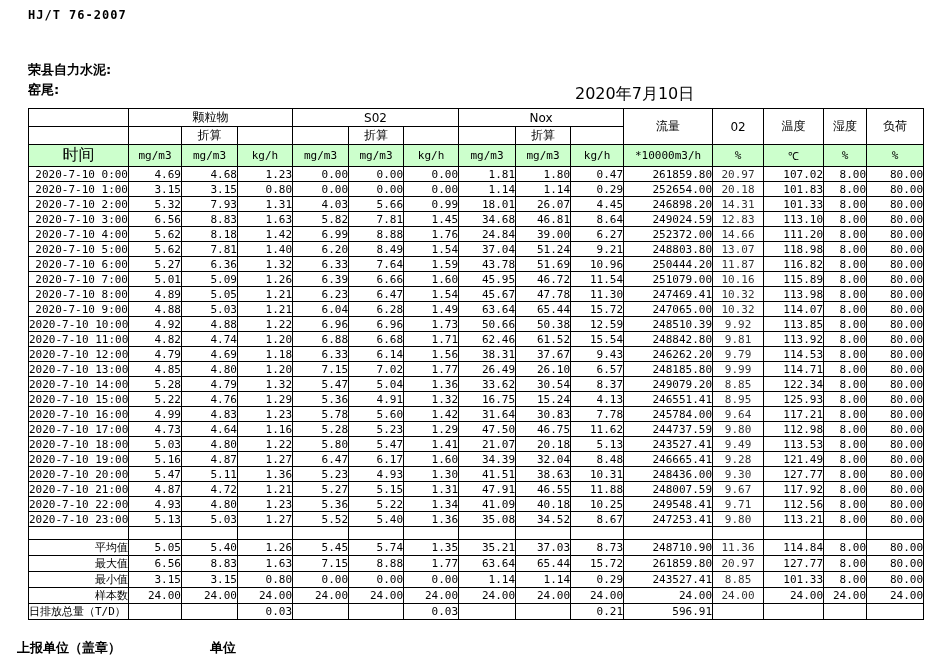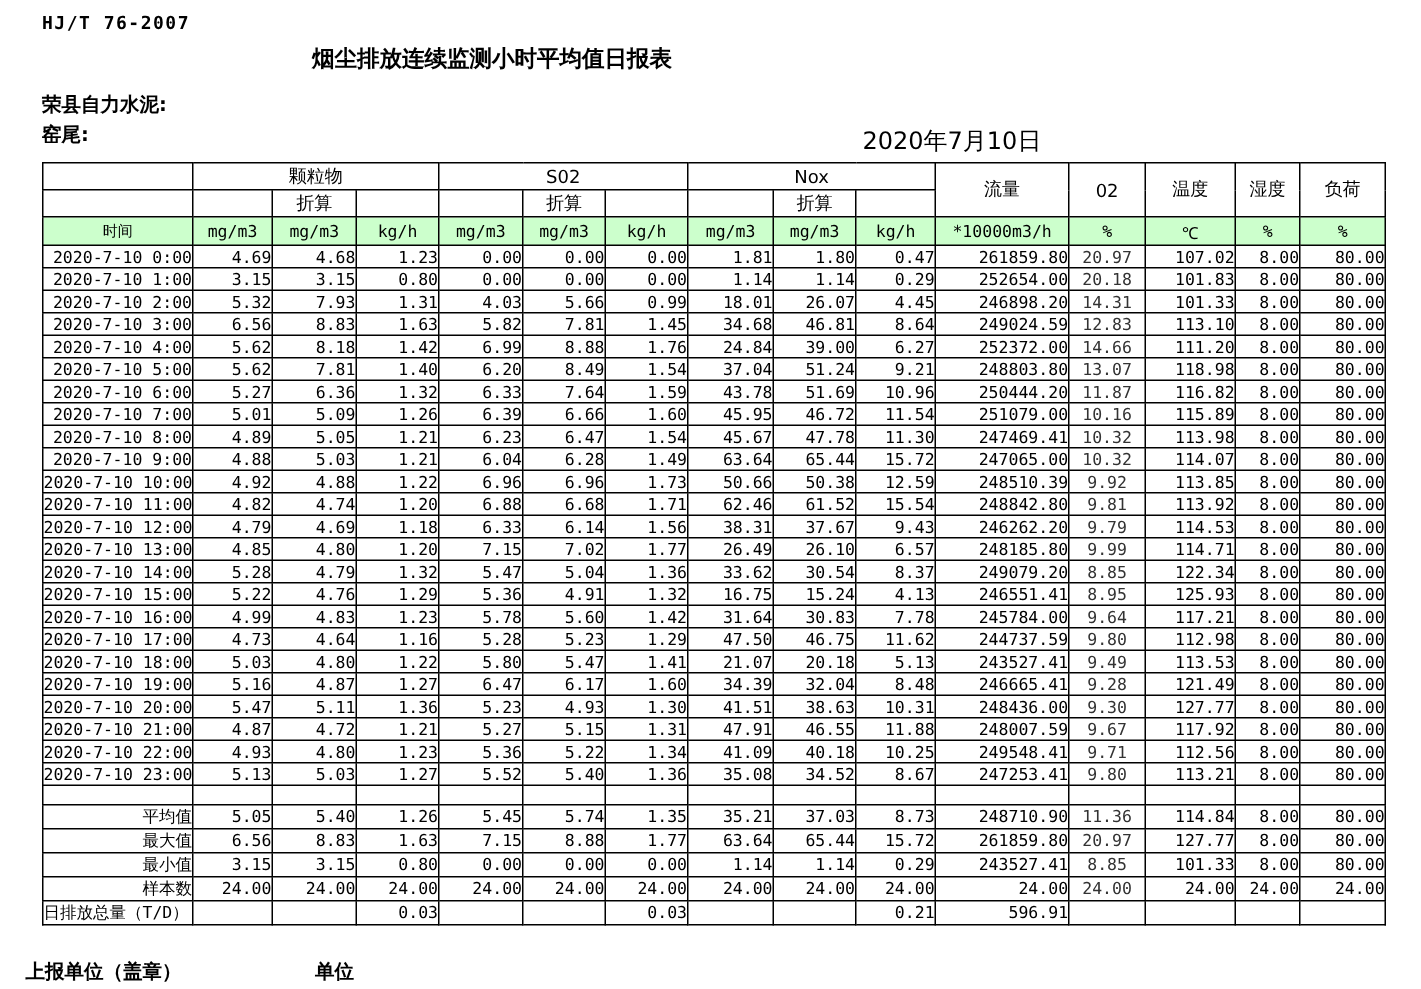--- a/index.html
+++ b/index.html
@@ -13,21 +13,21 @@
   .point{position:absolute;left:28px;top:81px;font-size:13px;font-weight:bold;}
   .rdate{position:absolute;left:575px;top:84px;font-size:16px;text-align:center;}
   table.report{position:absolute;left:28px;top:108px;border-collapse:collapse;
                table-layout:fixed;width:895px;}
   table.report th, table.report td{border:1px solid #000;padding:0;margin:0;
                overflow:visible;white-space:nowrap;font-weight:normal;}
   thead tr.h1 th{height:16px;font-size:12px;text-align:center;}
   thead tr.h2 th{height:16px;font-size:12px;text-align:center;font-family:Liberation Serif, serif;}
   thead tr.h3 th{height:18px;font-size:11px;text-align:center;background:#ccffcc;
                  font-family:"DejaVu Sans Mono",monospace;}
-  thead tr.h3 th.cjk{font-family:"DejaVu Sans",sans-serif;font-size:10px;}
+  thead tr.h3 th.cjk{font-family:"DejaVu Sans",sans-serif;font-size:16px;}
   tbody tr.data-row td{height:14px;font-size:11px;
                  font-family:"DejaVu Sans Mono",monospace;}
   tbody tr.spacer-row td{height:12px;}
   tbody tr.summary-row td{height:13px;font-size:11px;
                  font-family:"DejaVu Sans Mono",monospace;}
   .td-time{text-align:right;padding-right:5px;}
   .td-num{text-align:right;padding-right:11px;}
   .td-flow{text-align:right;padding-right:6px;}
   .td-o2{text-align:center;font-family:"DejaVu Sans",sans-serif;color:#333;}
   .td-sum-label{text-align:right;padding-right:4px;font-family:"DejaVu Sans",sans-serif;
@@ -37,21 +37,20 @@
   .note1{position:absolute;left:17px;top:618px;font-size:13px;font-weight:bold;}
   .note2{position:absolute;left:17px;top:639px;font-size:13px;font-weight:bold;}
   .note3{position:absolute;left:210px;top:639px;font-size:13px;font-weight:bold;}
 </style>
 </head>
 <body>
 
 <div id="page">
 
   <div class="std-no">HJ/T  76-2007</div>
-  <div class="title">烟尘排放连续监测小时平均值日报表</div>
   <div class="company">荣县自力水泥:</div>
   <div class="point">窑尾:</div>
   <div class="rdate">2020年7月10日</div>
 
   <table class="report">
     <colgroup>
       <col style="width:100px">
         <col style="width:53px">
         <col style="width:56px">
         <col style="width:55px">

